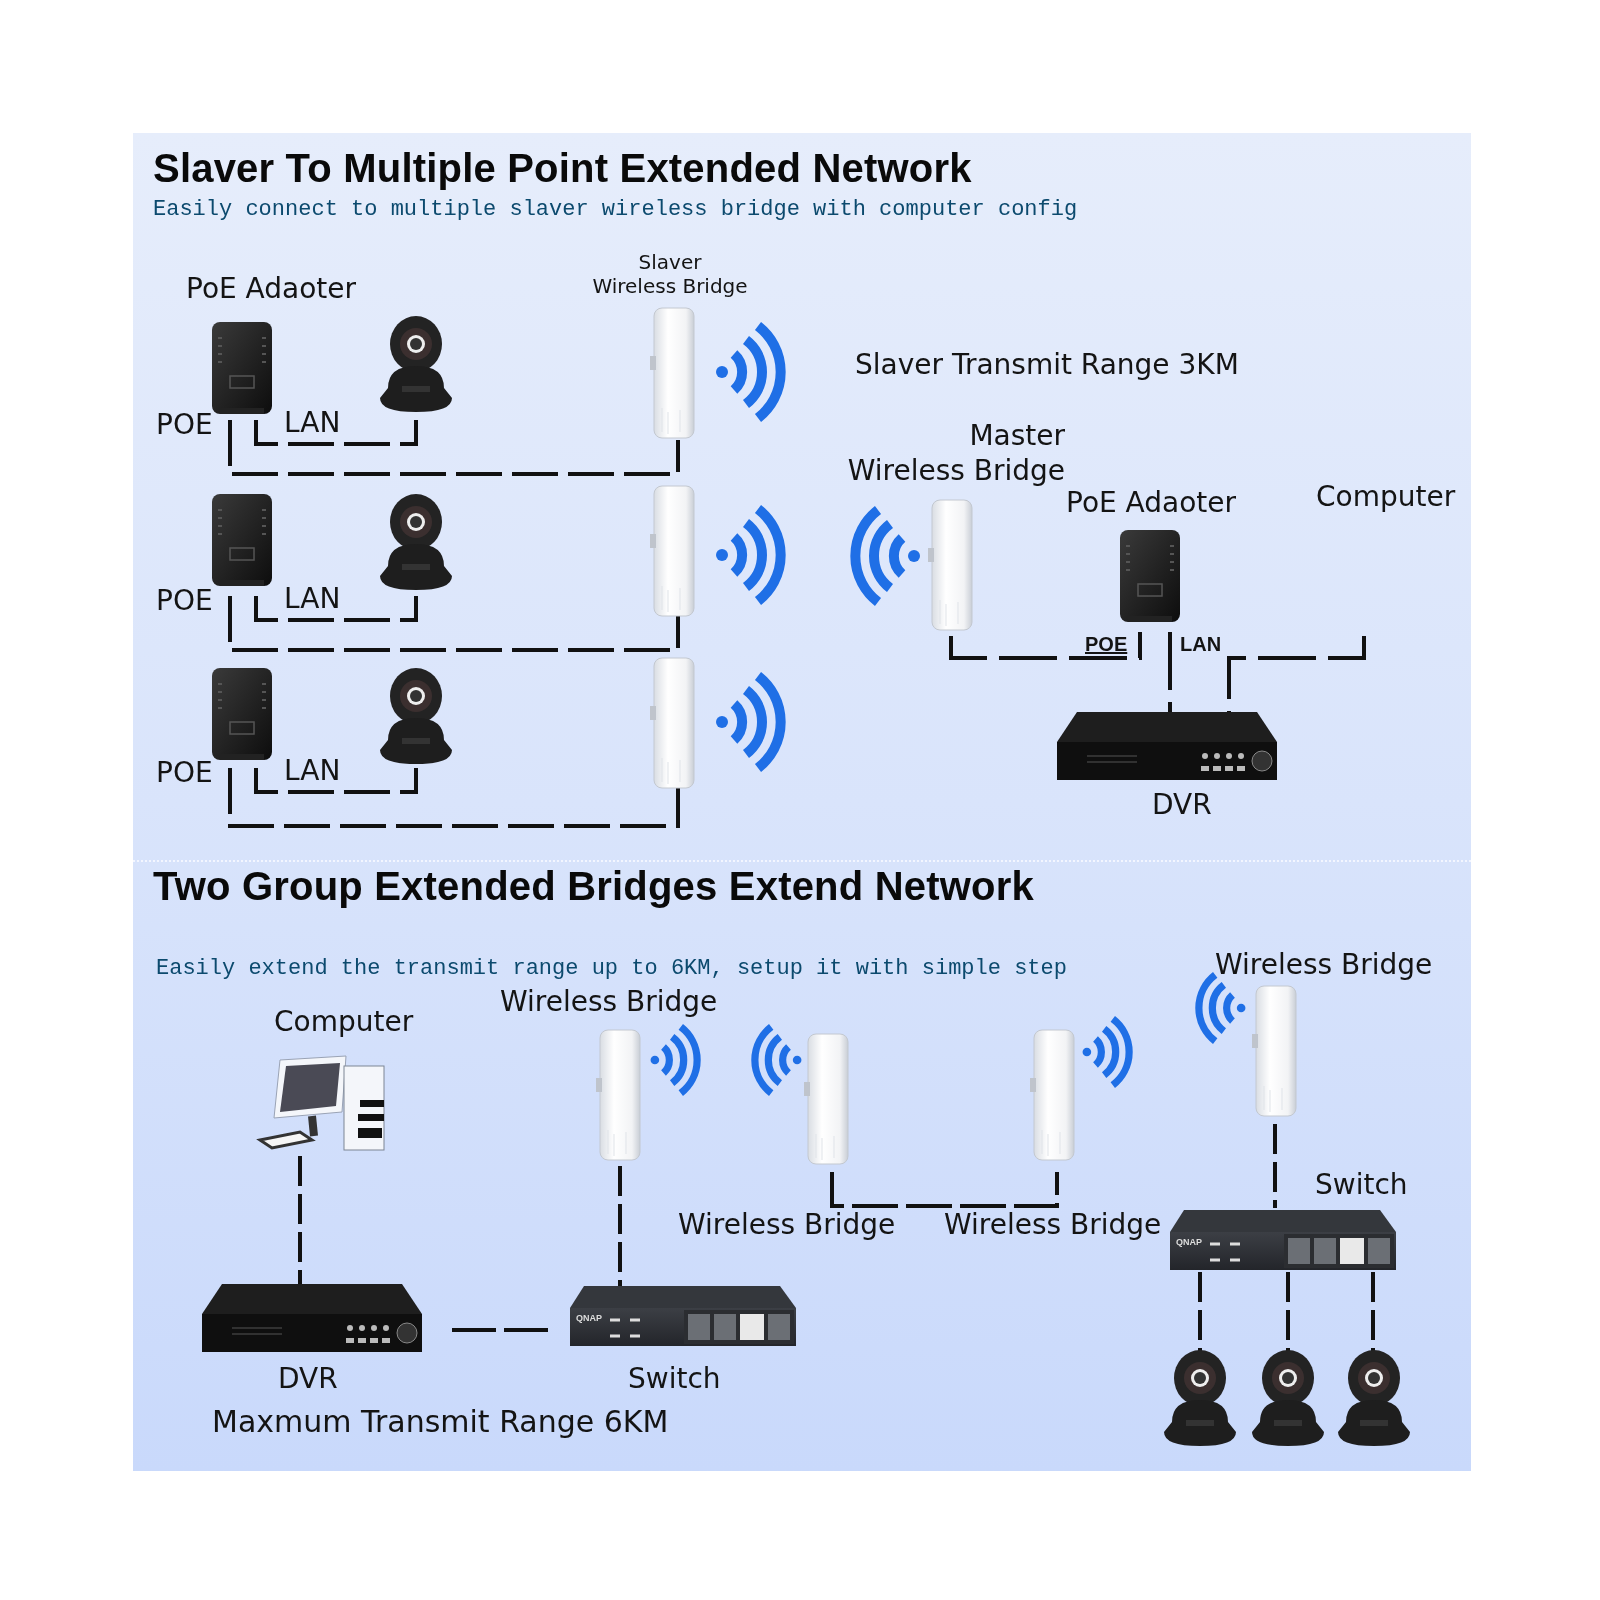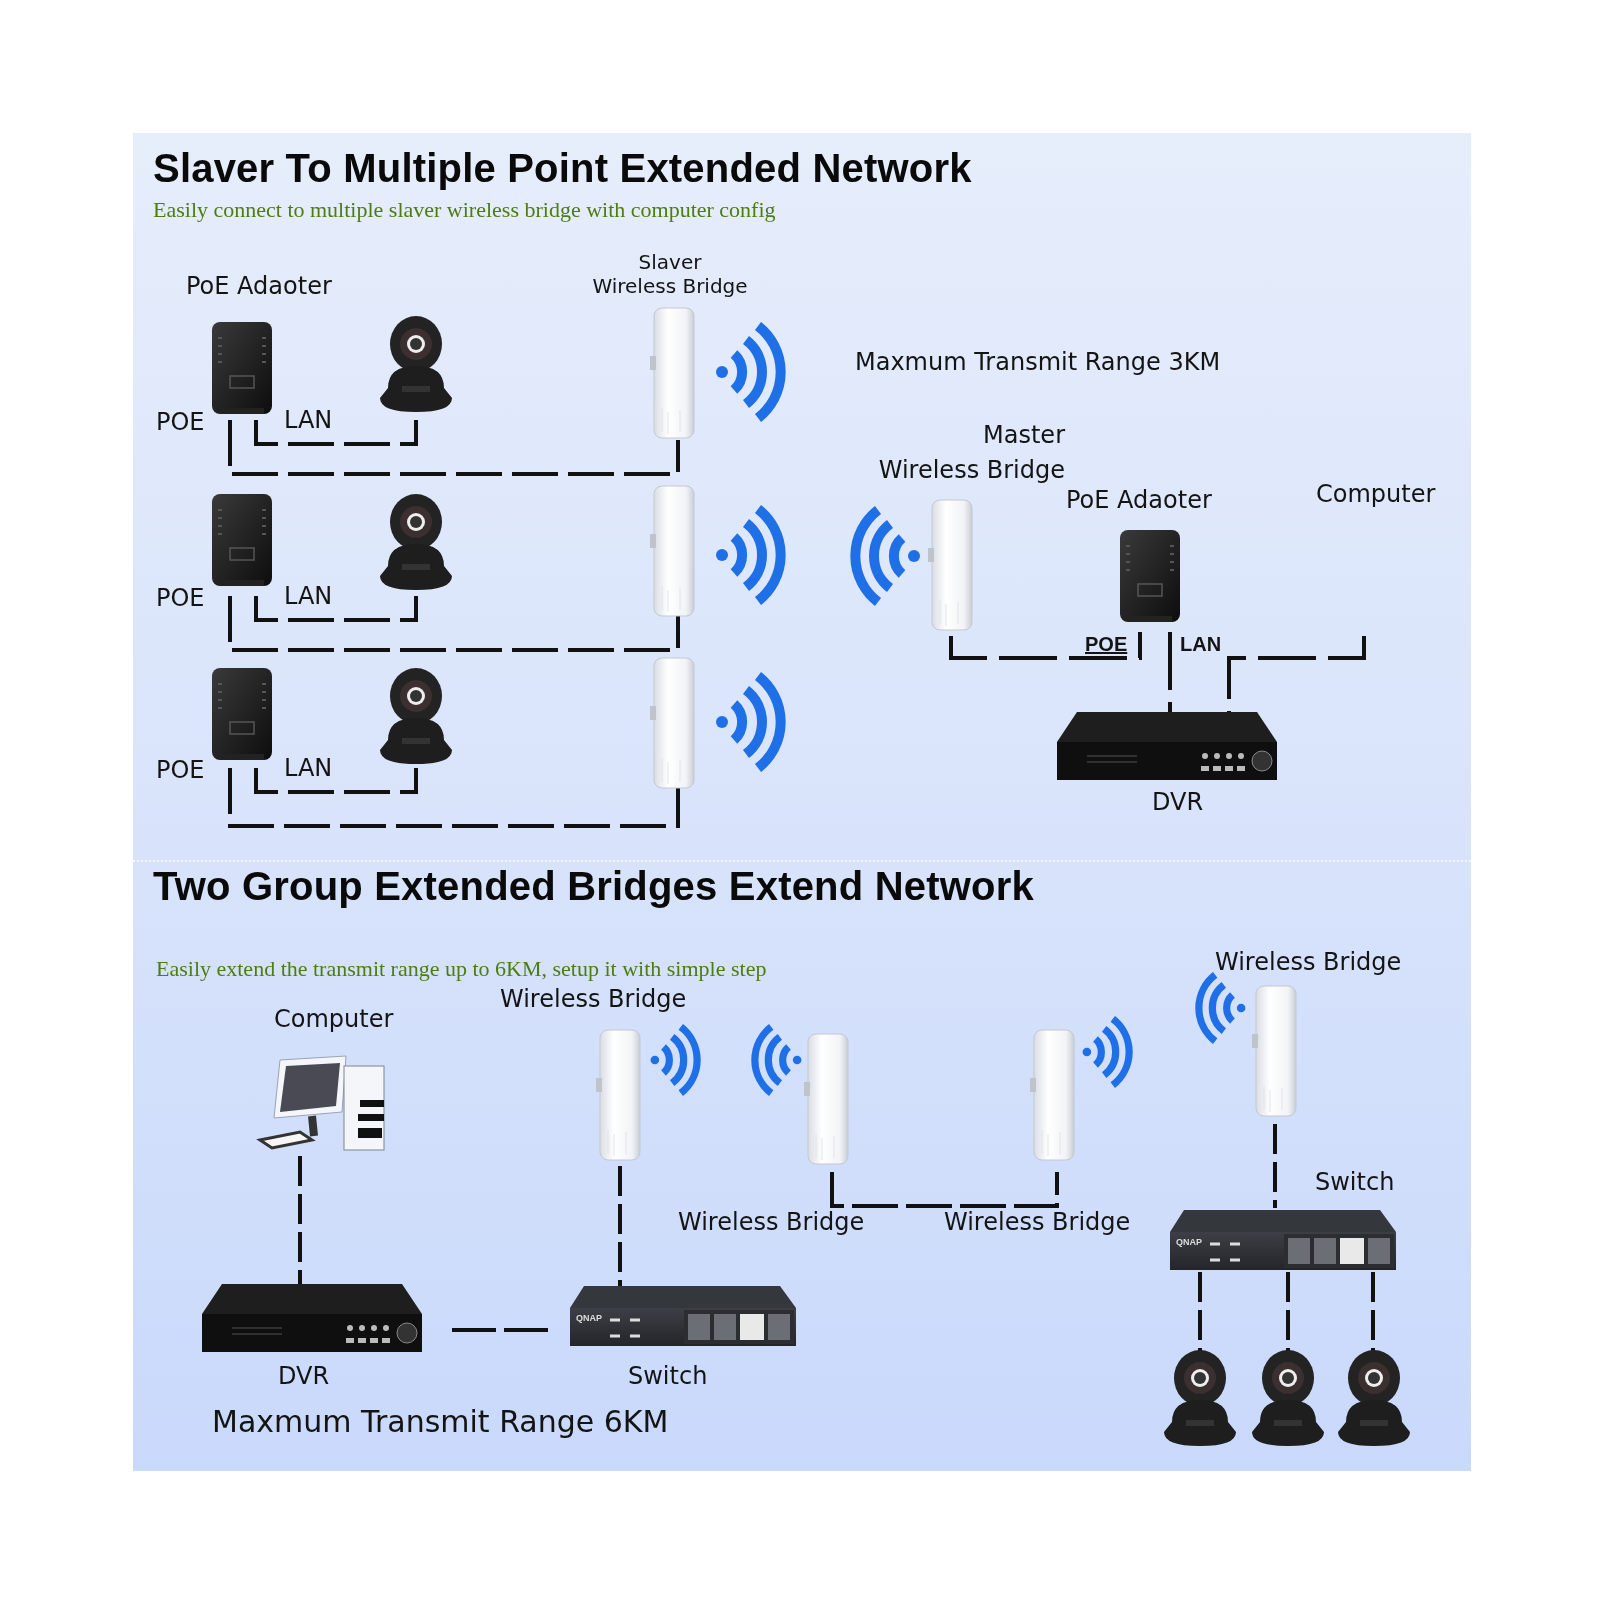--- a/index.html
+++ b/index.html
@@ -4,39 +4,39 @@
 <style>
   html, body { margin:0; padding:0; }
   body { width:1600px; height:1600px; background:#ffffff; position:relative; overflow:hidden;
          font-family:"DejaVu Sans", sans-serif; color:#111; }
   .panel { position:absolute; left:133px; top:133px; width:1338px; height:1338px;
            background:linear-gradient(180deg,#e6edfb 0%,#d9e4fb 50%,#c9d9fb 100%); }
   .divider { position:absolute; left:133px; top:860px; width:1338px; height:0;
              border-top:2px dotted #f3f6ff; }
   .txt { position:absolute; white-space:nowrap; }
   .h1 { font-family:"Liberation Sans", sans-serif; font-weight:bold; font-size:40px; letter-spacing:0.2px; color:#0a0a0a; }
-  .sub { font-family:Liberation Serif, serif; font-size:22px; color:#4d7c0f; }
-  .lbl { font-family:"DejaVu Sans", sans-serif; font-size:24px; color:#141414; }
+  .sub { font-family:Liberation Mono, monospace; font-size:22px; color:#0c4a6e; }
+  .lbl { font-family:"DejaVu Sans", sans-serif; font-size:28px; color:#141414; }
   .lbl-sm { font-family:"DejaVu Sans", sans-serif; font-size:20px; color:#141414; text-align:center; line-height:24px; }
   .lbl-bold { font-family:"Liberation Sans", sans-serif; font-weight:bold; font-size:20px; color:#141414; }
   .center { text-align:right; }
   svg.overlay { position:absolute; left:0; top:0; width:1600px; height:1600px; pointer-events:none; }
 </style>
 </head>
 <body>
 
 <div class="panel"></div>
 <div class="divider"></div>
 
 <div class="txt h1" style="left:153px; top:146px;">Slaver To Multiple Point Extended Network</div>
 <div class="txt sub" style="left:153px; top:197px;">Easily connect to multiple slaver wireless bridge with computer config</div>
 <div class="txt lbl" style="left:186px; top:272px;">PoE Adaoter</div>
 <div class="txt lbl-sm" style="left:590px; top:250px; width:160px; white-space:pre;">Slaver
 Wireless Bridge</div>
-<div class="txt lbl" style="left:855px; top:348px;">Maxmum Transmit Range 3KM</div>
+<div class="txt lbl" style="left:855px; top:348px;">Slaver Transmit Range 3KM</div>
 <div class="txt lbl center" style="left:825px; top:418px; width:240px; white-space:pre; line-height:35px;">Master
 Wireless Bridge</div>
 <div class="txt lbl" style="left:1066px; top:486px;">PoE Adaoter</div>
 <div class="txt lbl" style="left:1316px; top:480px;">Computer</div>
 <div class="txt lbl" style="left:1152px; top:788px;">DVR</div>
 <div class="txt lbl-bold" style="left:1085px; top:633px; text-decoration:underline;">POE</div>
 <div class="txt lbl-bold" style="left:1180px; top:633px;">LAN</div>
 
 <div class="txt lbl" style="left:156px; top:408px;">POE</div>
 <div class="txt lbl" style="left:284px; top:406px;">LAN</div>

